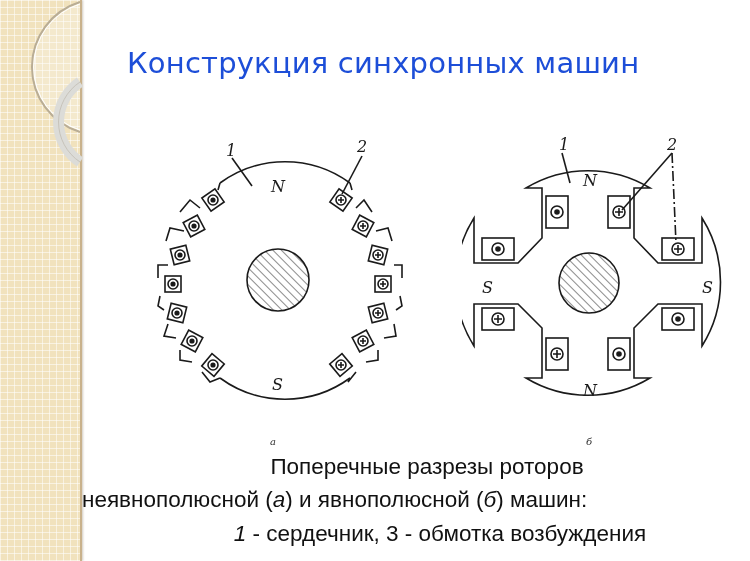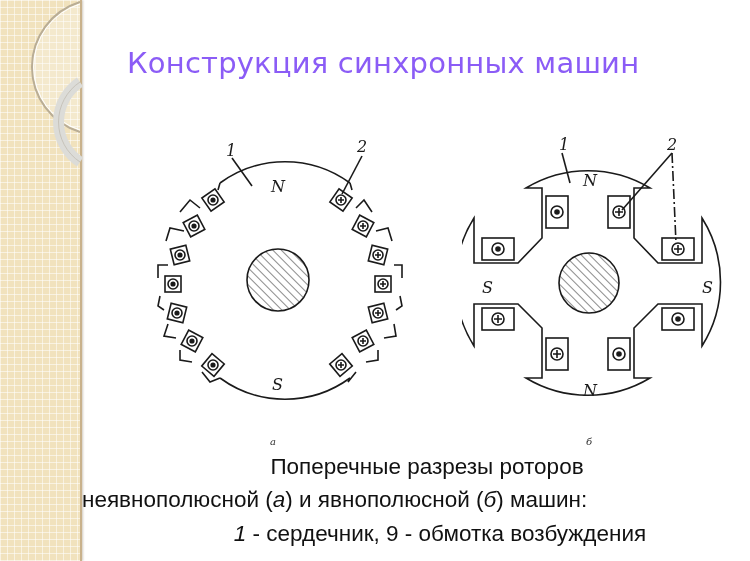--- a/index.html
+++ b/index.html
@@ -37,21 +37,21 @@
       width: 130px;
       height: 180px;
       pointer-events: none;
     }
     .title {
       position: absolute;
       left: 127px;
       top: 46px;
       font-family: "DejaVu Sans", sans-serif;
       font-size: 29px;
-      color: #8b5cf6;
+      color: #1d4ed8;
       letter-spacing: 0.2px;
       white-space: nowrap;
     }
     .diagram {
       position: absolute;
     }
     .diag-a { left: 150px; top: 128px; width: 270px; height: 285px; }
     .diag-b { left: 462px; top: 128px; width: 268px; height: 290px; }
     .sub-label {
       position: absolute;
@@ -219,15 +219,15 @@
       <text x="20" y="165">S</text>
       <text x="240" y="165">S</text>
     </g>
   </svg>
 
   <div class="sub-label" style="left:270px; top:436px;">а</div>
   <div class="sub-label" style="left:586px; top:436px;">б</div>
 
   <div class="caption cap1">Поперечные разрезы роторов</div>
   <div class="caption cap2"><span>неявнополюсной (</span><span class="it">а</span><span>) и явнополюсной (</span><span class="it">б</span><span>) машин:</span></div>
-  <div class="caption cap3"><span class="it">1</span><span> - сердечник, 9 - обмотка возбуждения</span></div>
+  <div class="caption cap3"><span class="it">1</span><span> - сердечник, 3 - обмотка возбуждения</span></div>
 
 </div>
 
 </body></html>

